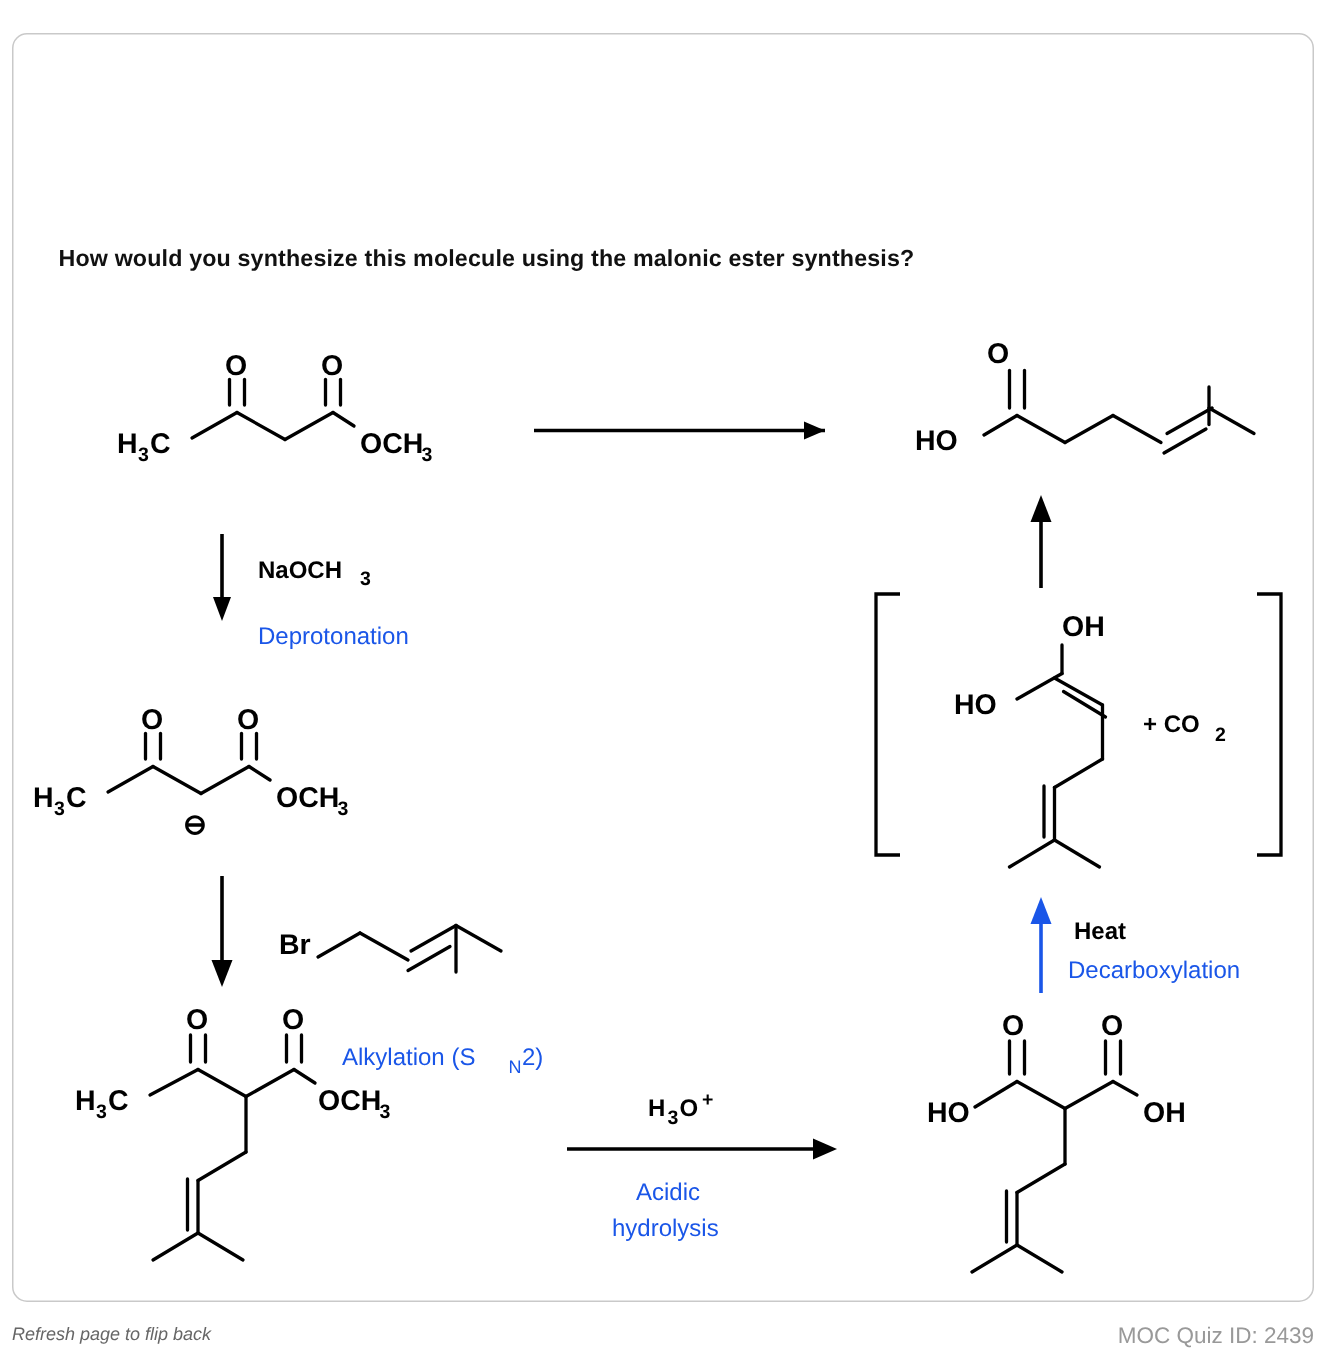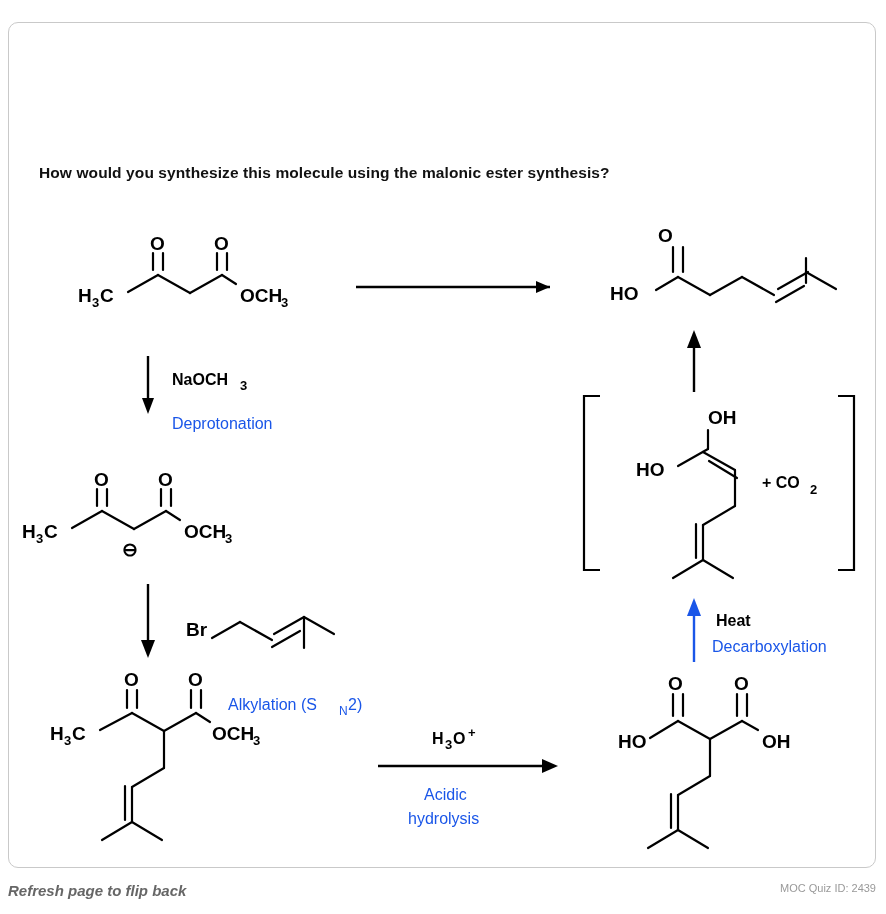--- a/index.html
+++ b/index.html
@@ -41,30 +41,29 @@
     left: 0;
     top: 0;
     width: 886px;
     height: 914px;
     pointer-events: none;
   }
   #footer-left {
     position: absolute;
     left: 8px;
     top: 882px;
-    font-size: 15px;
+    font-size: 12px;
     font-style: italic;
     color: #666666;
-    font-weight: bold;
   }
   #footer-right {
     position: absolute;
     right: 10px;
     top: 882px;
-    font-size: 11px;
+    font-size: 15px;
     color: #999999;
     text-align: right;
   }
   text {
     font-family: "Liberation Sans", sans-serif;
   }
   .atom {
     font-size: 19px;
     font-weight: bold;
     fill: #000000;

